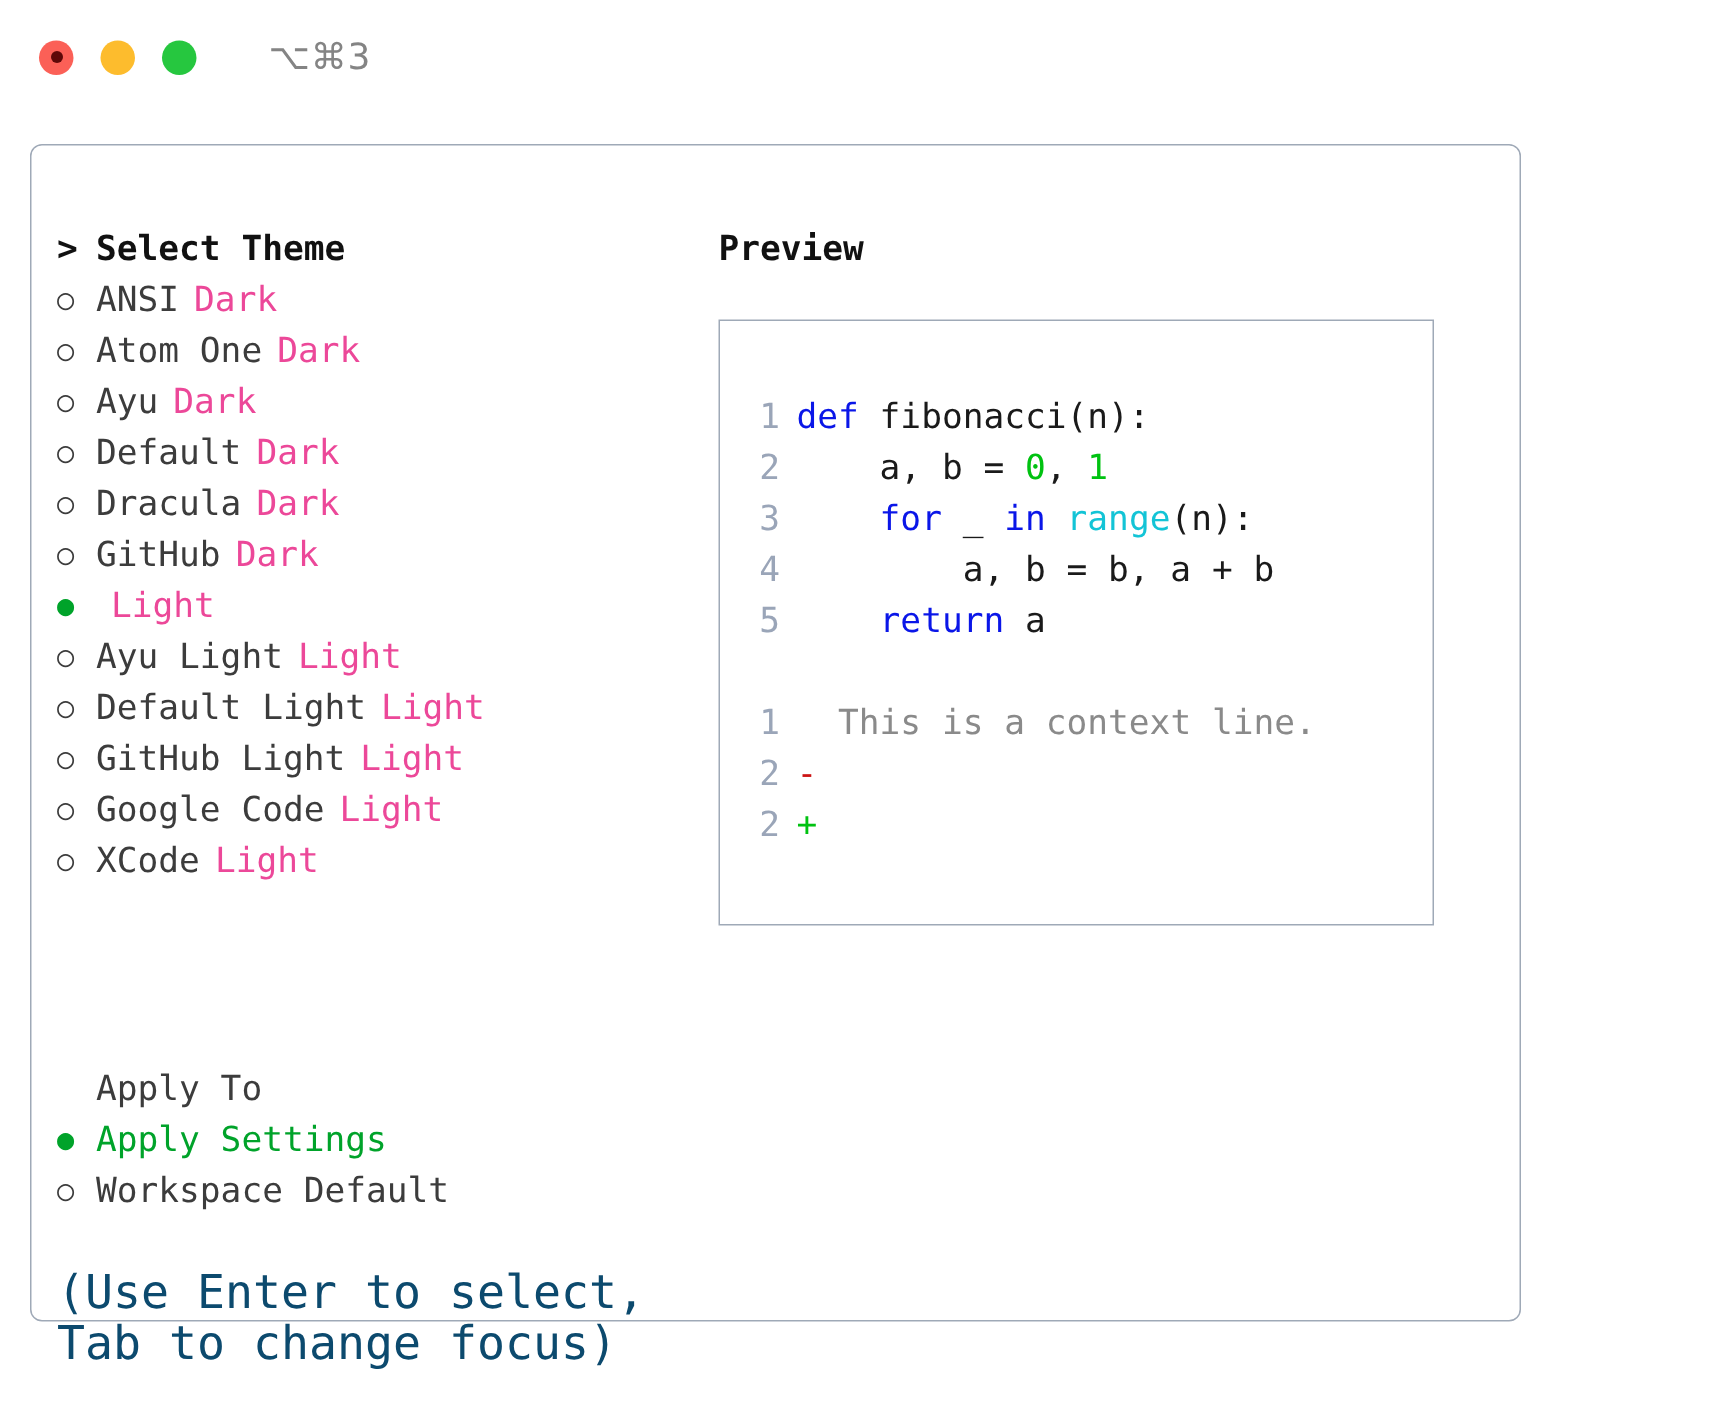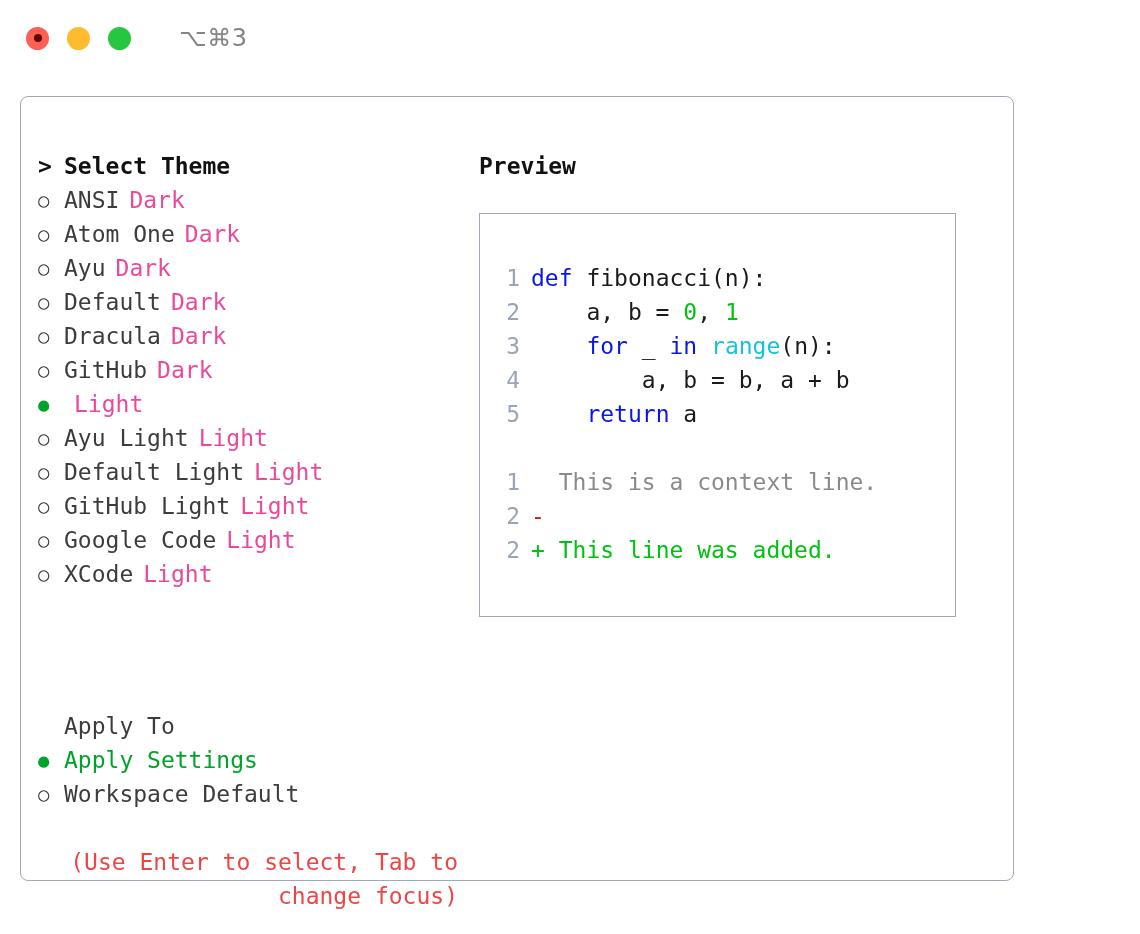--- a/index.html
+++ b/index.html
@@ -124,24 +124,23 @@
     width: 440px;
   }
   .row.no-marker .marker { color: transparent; }
 
   
   #hint {
     position: absolute;
     left: 17px;
     top: 748px;
     width: 420px;
-    color: #ef4444;
-    font-size: 23px;
+    color: #0c4a6e;
+    font-size: 31px;
     line-height: 34px;
-    text-align: right;
   }
 
   
   #preview-column {
     position: absolute;
     left: 458px;
     top: 52px;
     width: 490px;
   }
   #preview-title {
@@ -301,21 +300,21 @@
                 <div class="code-line"><span class="lineno">1</span><span><span class="tok-kw">def</span><span class="code-text"> fibonacci(n):</span></span></div>
                 <div class="code-line"><span class="lineno">2</span><span><span class="code-text">    a, b = </span><span class="tok-num">0</span><span class="code-text">, </span><span class="tok-num">1</span></span></div>
                 <div class="code-line"><span class="lineno">3</span><span><span class="code-text">    </span><span class="tok-kw">for</span><span class="code-text"> _ </span><span class="tok-kw">in</span><span class="code-text"> </span><span class="tok-fn">range</span><span class="code-text">(n):</span></span></div>
                 <div class="code-line"><span class="lineno">4</span><span><span class="code-text">        a, b = b, a + b</span></span></div>
                 <div class="code-line"><span class="lineno">5</span><span><span class="code-text">    </span><span class="tok-kw">return</span><span class="code-text"> a</span></span></div>
               </div>
             <div class="blank-line"></div>
             <div id="diff-rows">
                 <div class="code-line"><span class="lineno">1</span><span class="diff-ctx"> </span><span class="diff-ctx"> This is a context line.</span></div>
                 <div class="code-line"><span class="lineno">2</span><span class="diff-del">-</span></div>
-                <div class="code-line"><span class="lineno">2</span><span class="diff-add">+</span><span class="diff-add"> This line was added.</span></div>
+                <div class="code-line"><span class="lineno">2</span><span class="diff-add">+</span></div>
               </div>
           </div>
         </div>
       </div>
 
     </div>
   </div>
 </div>
 
 </body></html>

